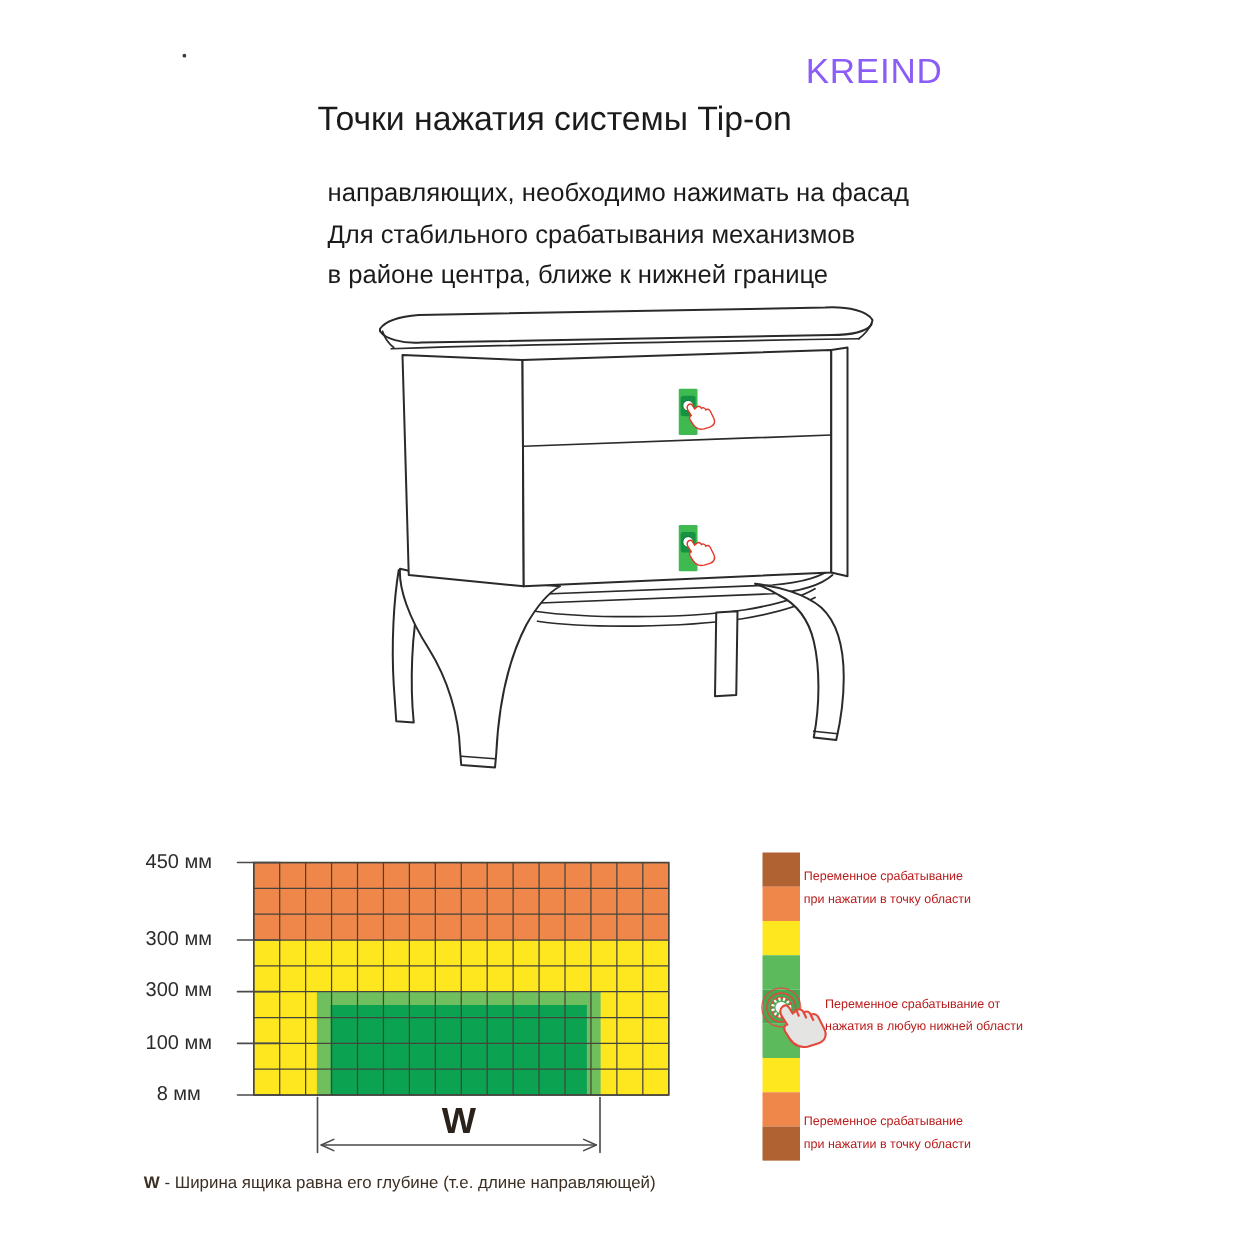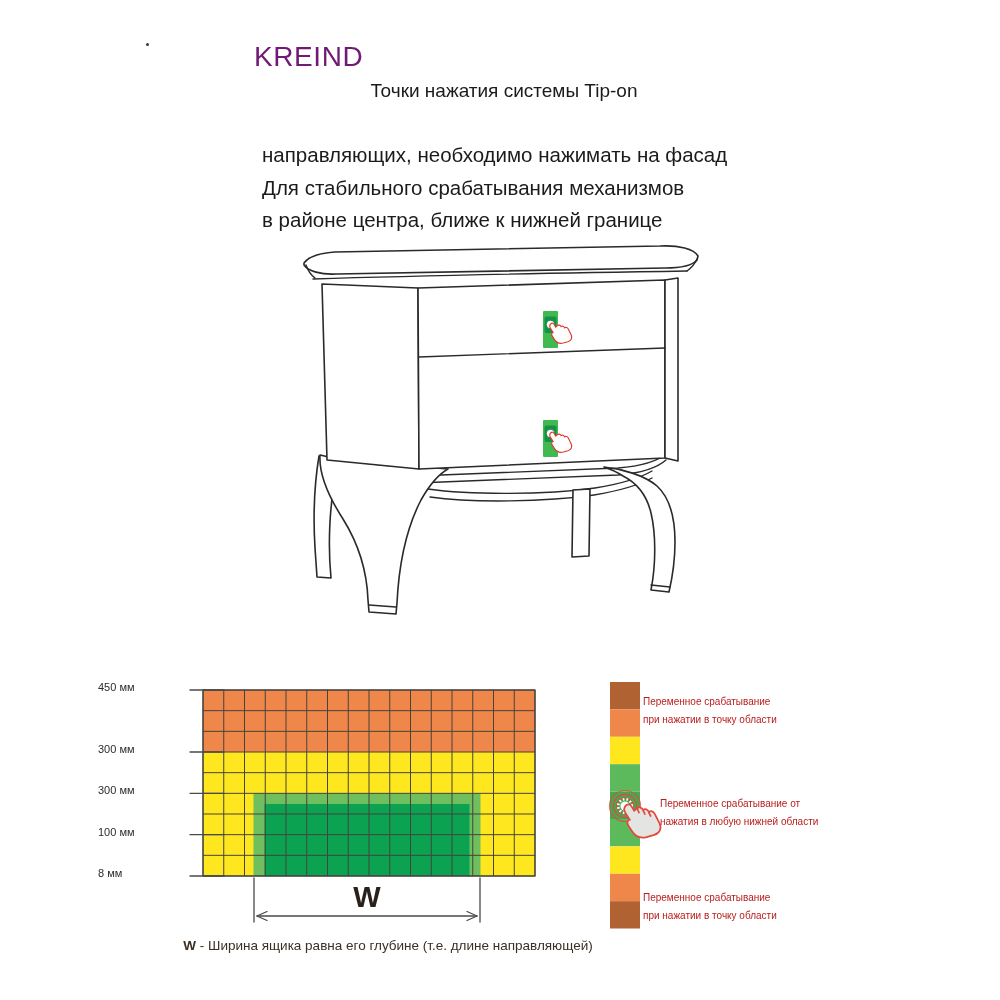--- a/index.html
+++ b/index.html
@@ -1,25 +1,25 @@
 <!DOCTYPE html>
 <html><head>
 <meta charset="utf-8">
 <style>
   html,body{margin:0;padding:0}
   body{width:1000px;height:1000px;background:#ffffff;position:relative;overflow:hidden;
        font-family:"Liberation Sans",sans-serif;color:#1d1d1d}
   .abs{position:absolute}
   #stray-dot{left:146px;top:43px;width:3px;height:3px;background:#3a3a3a;border-radius:50%}
-  #title{left:254px;top:41px;width:500px;text-align:left;font-size:28px;letter-spacing:.6px;color:#701a75}
-  #subtitle{left:254px;top:80px;width:500px;text-align:center;font-size:19px;color:#1b1b1b}
+  #title{left:254px;top:41px;width:500px;text-align:right;font-size:28px;letter-spacing:.6px;color:#8b5cf6}
+  #subtitle{left:254px;top:80px;width:500px;text-align:left;font-size:27px;color:#1b1b1b}
   #intro{left:262px;top:139px;width:520px;font-size:20.5px;line-height:32.5px;color:#1b1b1b}
-  .tick-label{left:98px;width:90px;text-align:left;font-size:11px;color:#2c2c2c}
+  .tick-label{left:98px;width:90px;text-align:center;font-size:16px;color:#2c2c2c}
   #w-label{left:254px;top:881px;width:226px;text-align:center;font-size:29px;font-weight:bold;color:#2b211b}
-  #caption{left:128px;top:938px;width:520px;text-align:center;font-size:13.5px;color:#3c2f23}
+  #caption{left:115px;top:938px;width:520px;font-size:13.5px;color:#3c2f23}
   #caption .cap-b{font-weight:bold}
   .legend-text{font-size:10px;line-height:18px;color:#b91c1c}
   svg#scene{position:absolute;left:0;top:0;width:1000px;height:1000px}
   .f-line{fill:none;stroke:#2a2a2a;stroke-width:1.4;stroke-linecap:round;stroke-linejoin:round}
   .f-fill{fill:#ffffff;stroke:#2a2a2a;stroke-width:1.6;stroke-linejoin:round}
   #grid-lines line{stroke:#45433c;stroke-width:1}
   .dim{stroke:#4a4a4a;stroke-width:1.3;fill:none;stroke-linecap:round}
 </style>
 </head>
 <body>

